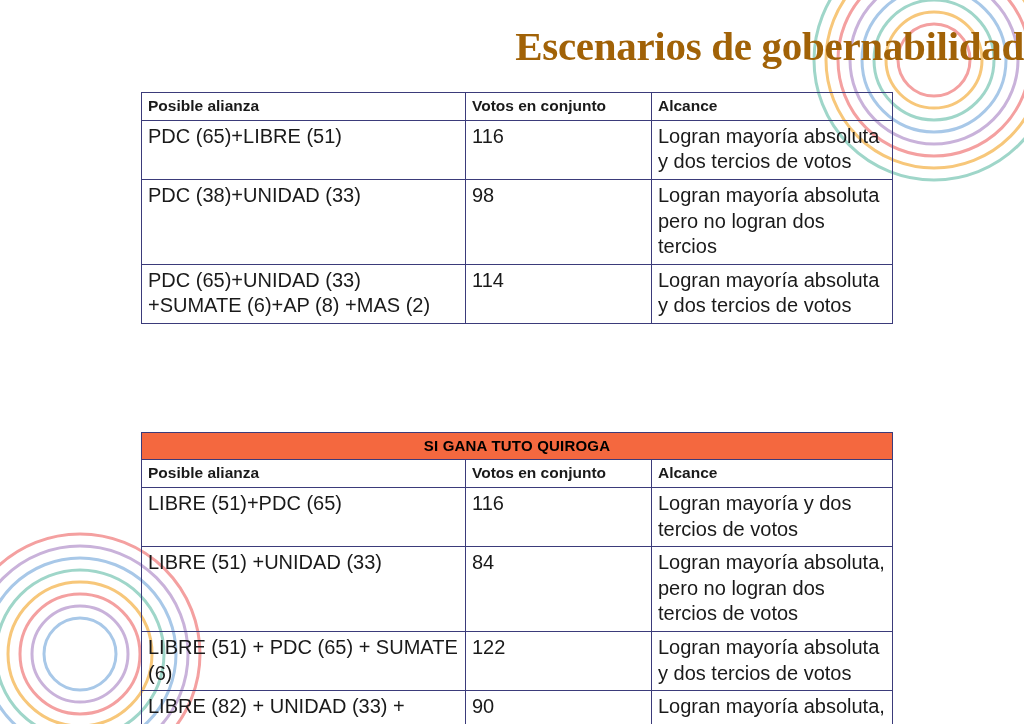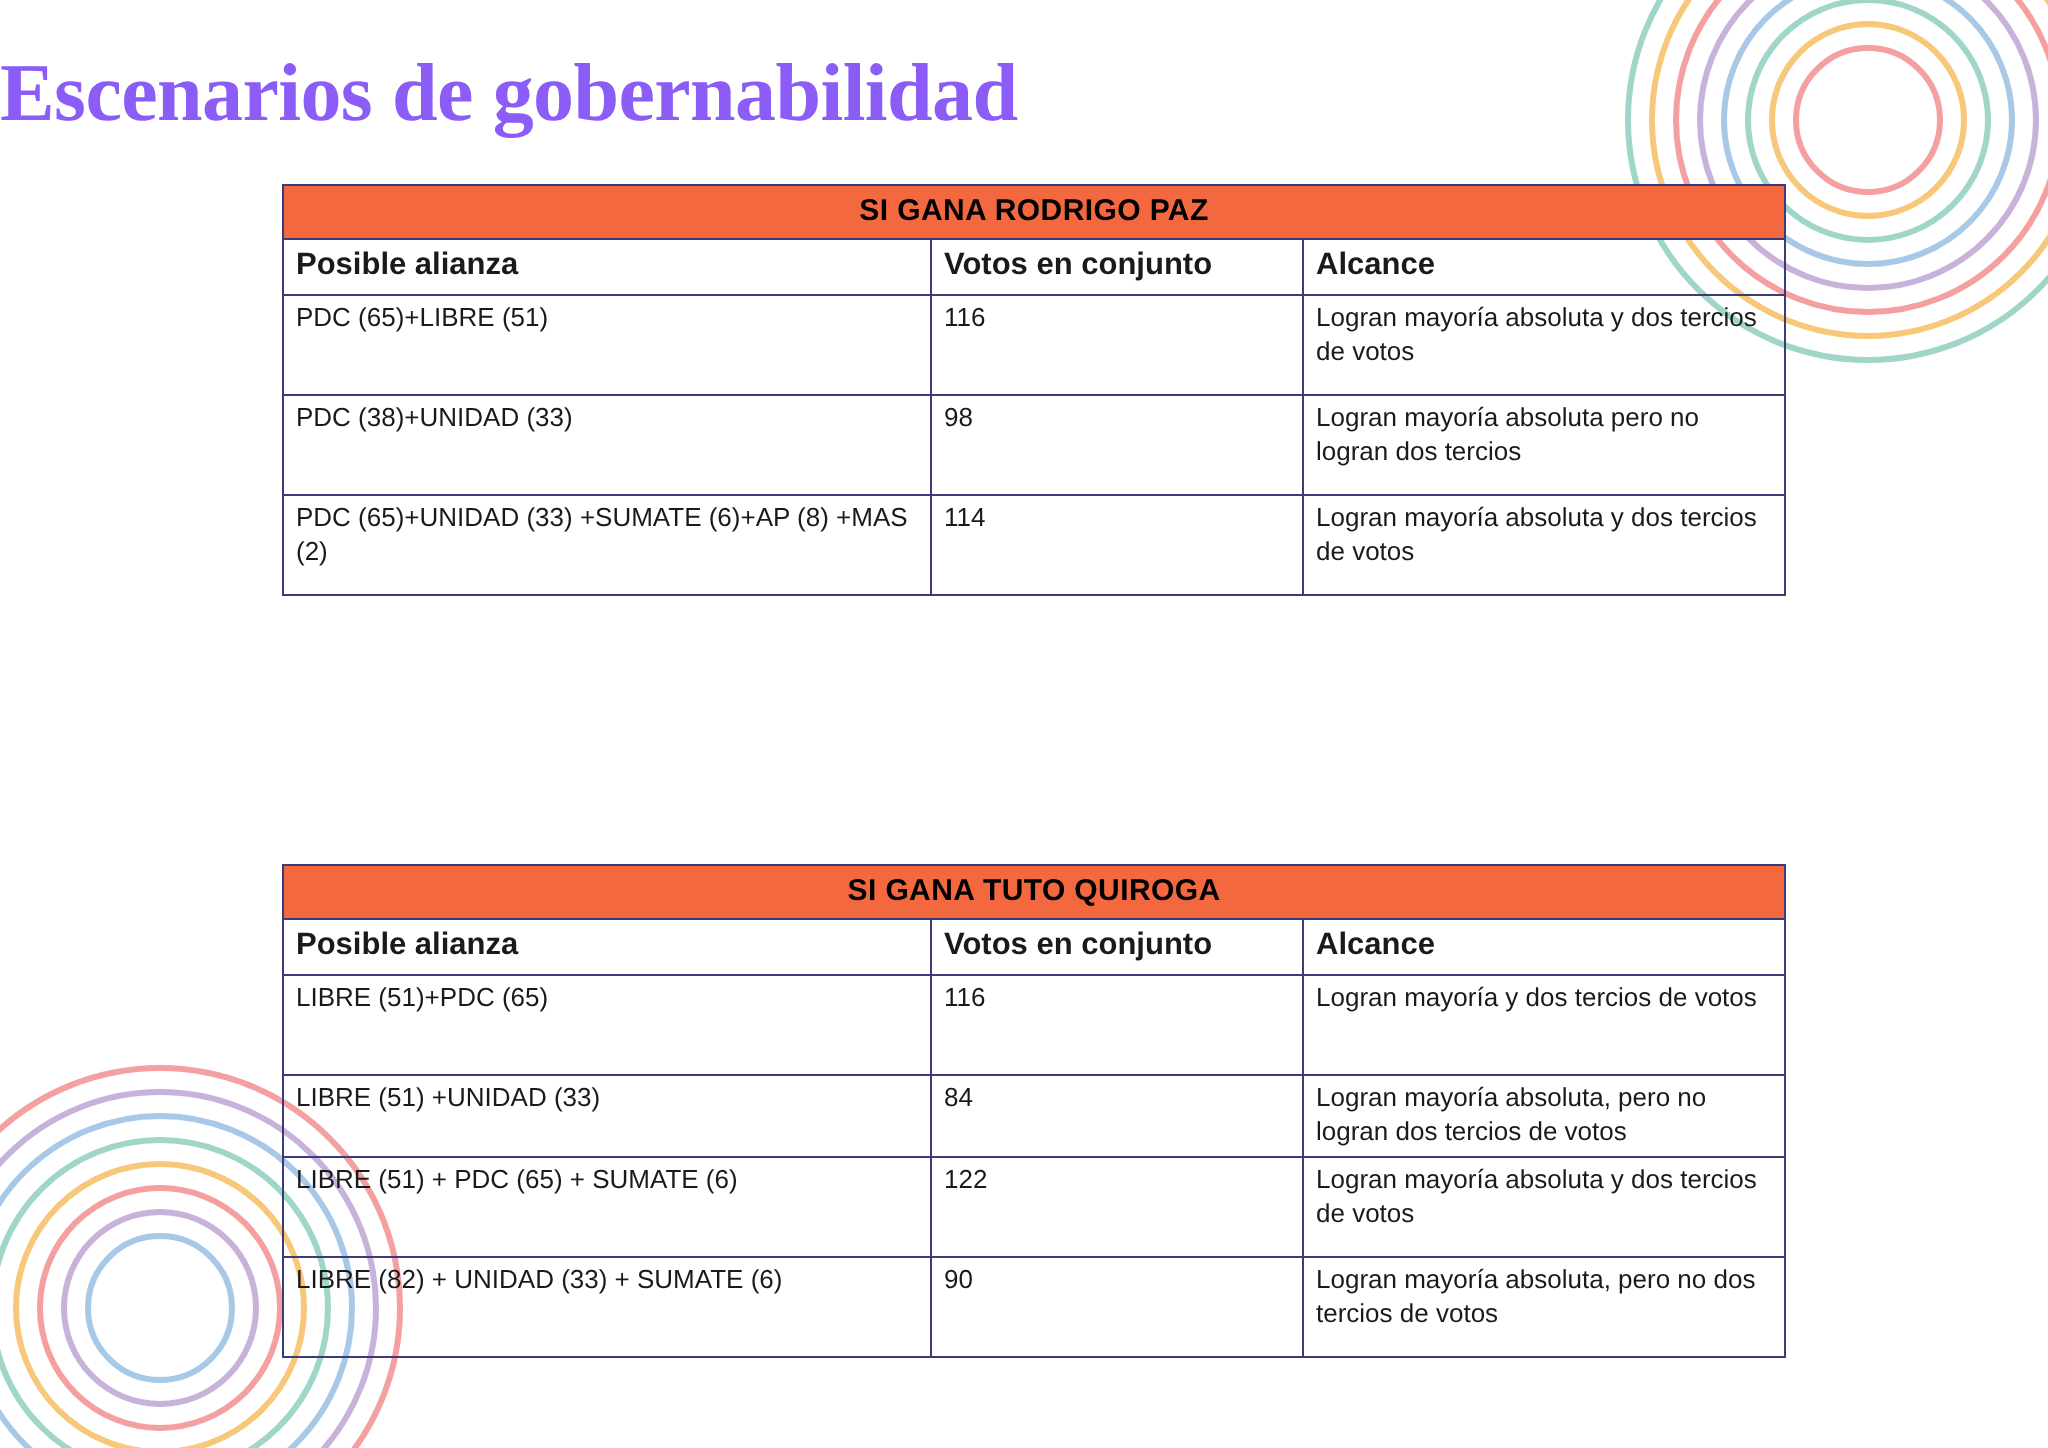--- a/index.html
+++ b/index.html
@@ -21,45 +21,45 @@
     pointer-events: none;
   }
   .deco-tr { top: -70px; right: -40px; }
   .deco-bl { bottom: -60px; left: -50px; }
 
   .slide-title {
     position: absolute;
     top: 22px;
     left: 0;
     width: 1024px;
-    text-align: left;
+    text-align: right;
     font-family: "Liberation Serif", serif;
     font-weight: bold;
     font-size: 41px;
-    color: #8b5cf6;
+    color: #a16207;
     letter-spacing: -0.3px;
   }
 
   .table-wrap {
     position: absolute;
     left: 141px;
     width: 751px;
   }
   .t1 { top: 92px; }
   .t2 { top: 432px; }
 
   table {
     border-collapse: collapse;
     width: 751px;
     table-layout: fixed;
   }
   td, th {
     border: 1px solid #3b3b7a;
     padding: 3px 6px 4px 6px;
-    font-size: 13px;
+    font-size: 20px;
     line-height: 1.28;
     color: #1a1a1a;
     vertical-align: top;
     text-align: left;
     font-weight: normal;
   }
   .banner td {
     background: #f4683f;
     color: #000000;
     font-weight: bold;
@@ -112,23 +112,20 @@
 <div class="slide-title">Escenarios de gobernabilidad</div>
 
 <div class="table-wrap t1">
   <table>
     <colgroup>
         <col class="col-a">
         <col class="col-b">
         <col class="col-c">
       </colgroup>
     <tbody>
-      <tr class="banner">
-        <td colspan="3">SI GANA RODRIGO PAZ</td>
-      </tr>
       <tr class="hdr">
         <td>Posible alianza</td>
         <td>Votos en conjunto</td>
         <td>Alcance</td>
       </tr>
       <tr class="r-tall-1">
         <td>PDC  (65)+LIBRE  (51)</td>
         <td>116</td>
         <td>Logran mayoría absoluta y dos tercios  de votos</td>
       </tr>

